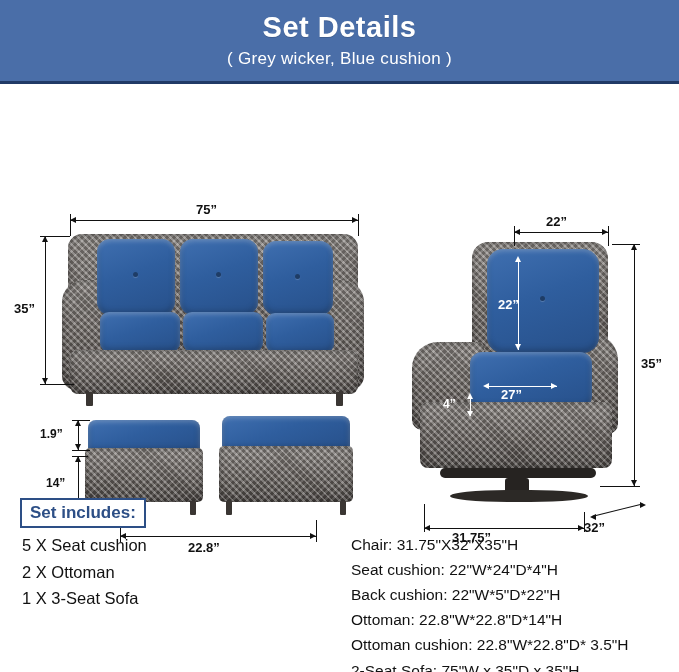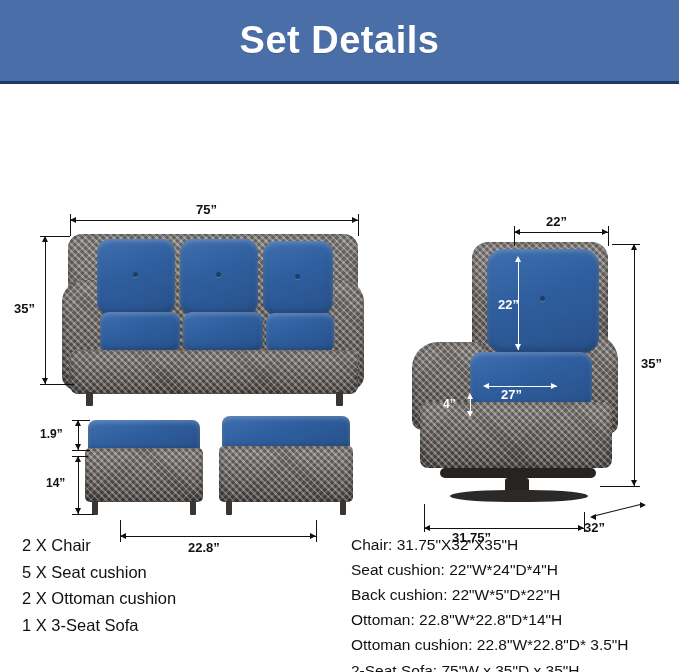--- a/index.html
+++ b/index.html
@@ -23,21 +23,21 @@
     background: #4a6ea8;
     border-bottom: 3px solid #203a66;
     box-sizing: border-box;
     display: flex;
     flex-direction: column;
     align-items: center;
     justify-content: center;
     color: #ffffff;
   }
   .header-title {
-    font-size: 38px;
+    font-size: 29px;
     font-weight: bold;
     letter-spacing: 0.5px;
     line-height: 1.1;
     text-shadow: 0 1px 0 rgba(0,0,0,0.15);
   }
   .header-sub {
     font-size: 17px;
     margin-top: 5px;
     letter-spacing: 0.3px;
   }
@@ -138,20 +138,21 @@
     font-size: 16.5px;
     line-height: 1.62;
     color: #111;
   }
 </style>
 </head>
 <body>
 
 <div class="header">
   <div class="header-title">Set Details</div>
+  <div class="header-sub">( Grey wicker,  Blue cushion )</div>
 </div>
 
 <div class="illus">
 
   <div>
 
     <div class="wicker" style="left:68px; top:150px; width:290px; height:150px; border-radius:14px 14px 8px 8px;"></div>
 
     <div class="wicker" style="left:62px; top:196px; width:46px; height:110px; border-radius:22px 8px 8px 14px;"></div>
 
@@ -280,24 +281,24 @@
     <div class="hline" style="left:592px; top:432px; width:52px; transform:rotate(-14deg); transform-origin:left center;"></div>
     <div class="arrow-l" style="left:590px; top:430px;"></div>
     <div class="arrow-r" style="left:640px; top:418px;"></div>
     <div class="dim" style="left:584px; top:436px;">32”</div>
   </div>
 
 </div>
 
 <div class="info">
 
+  <div class="box-title" style="left:20px; top:14px;">Set includes:</div>
   <ul class="list" style="left:22px; top:48px; width:300px;">
-    <li>2 X Chair</li>
     <li>5 X Seat cushion</li>
-    <li>2 X Ottoman cushion</li>
+    <li>2 X Ottoman</li>
     <li>1 X 3-Seat Sofa</li>
   </ul>
 
   <ul class="list" style="left:351px; top:48px; width:320px; font-size:15.5px;">
     <li>Chair: 31.75"X32"X35"H</li>
     <li>Seat cushion: 22"W*24"D*4"H</li>
     <li>Back cushion: 22"W*5"D*22"H</li>
     <li>Ottoman: 22.8"W*22.8"D*14"H</li>
     <li>Ottoman cushion: 22.8"W*22.8"D* 3.5"H</li>
     <li>2-Seat Sofa: 75"W x 35"D x 35"H</li>

